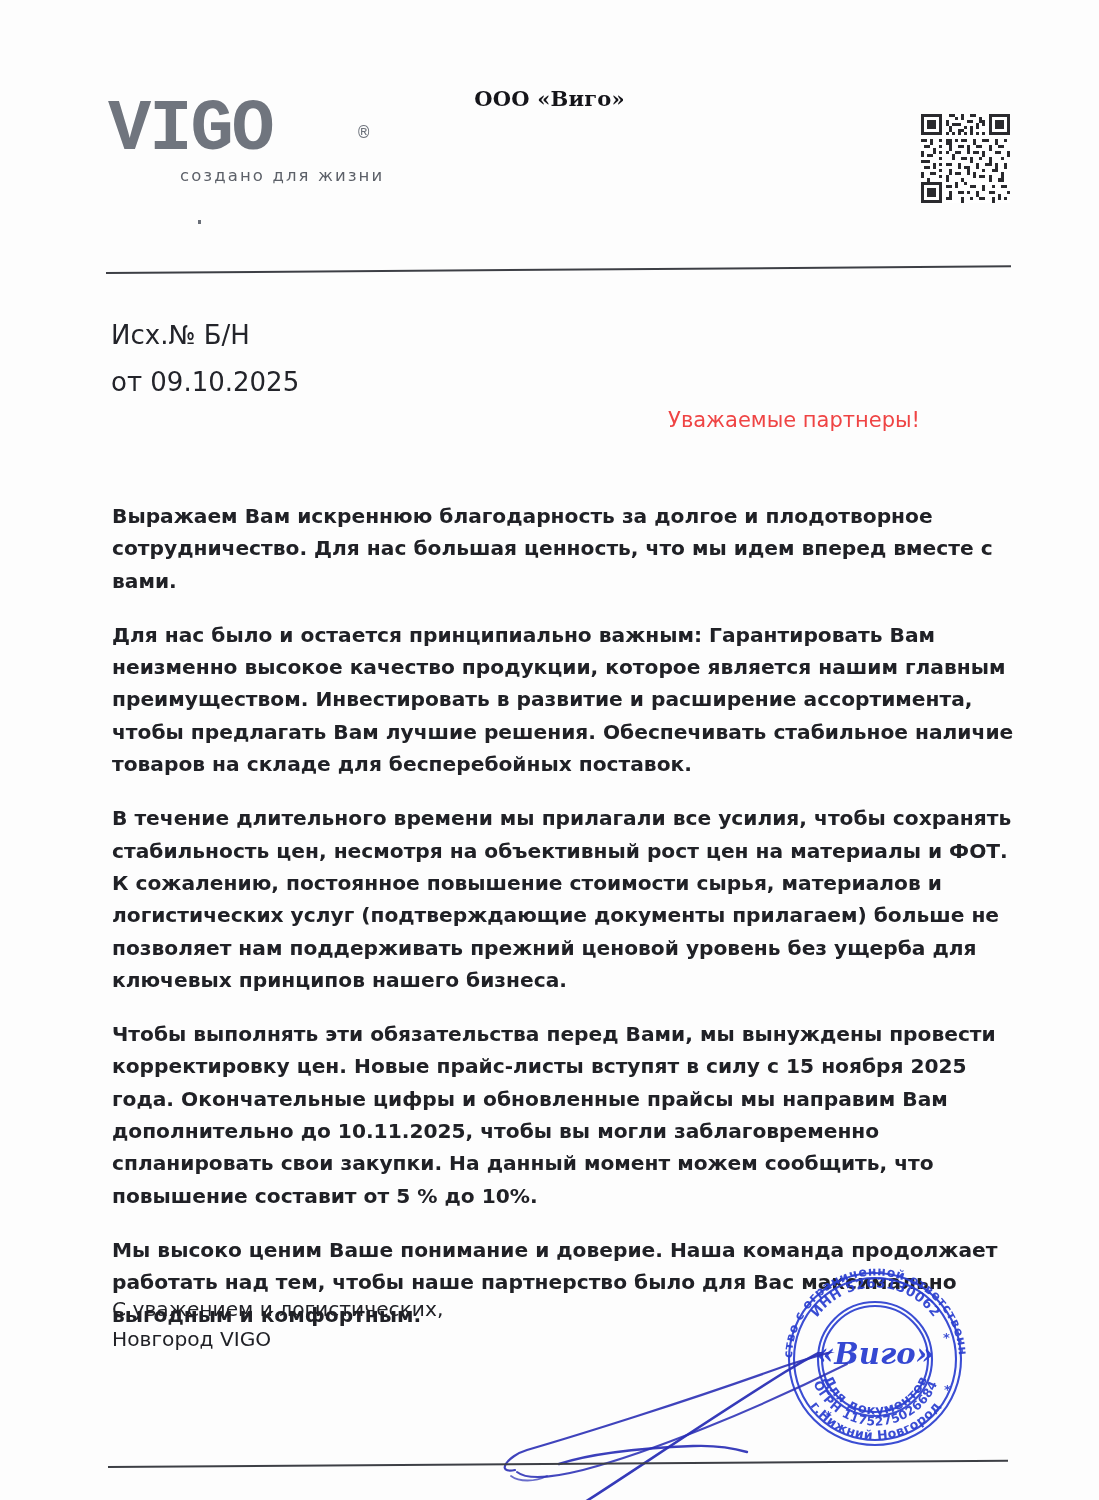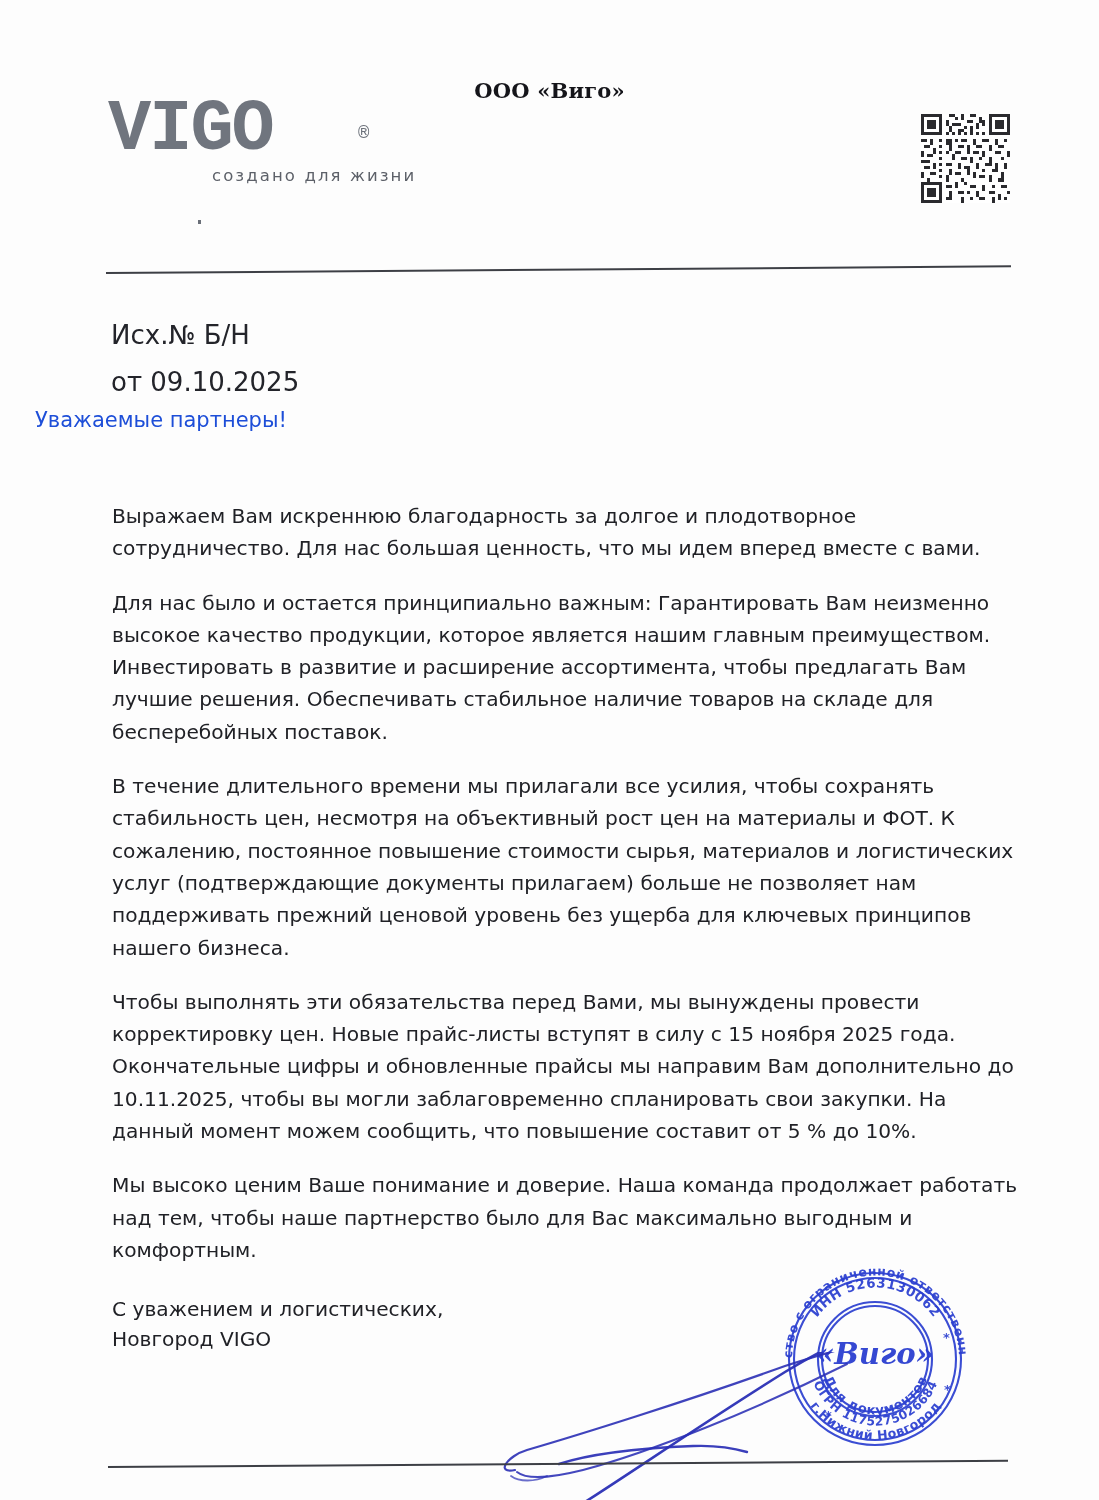--- a/index.html
+++ b/index.html
@@ -27,30 +27,30 @@
     font-family:Liberation Mono, monospace;
     font-size:72px;font-weight:700;letter-spacing:-2px;
     color:#70757e;line-height:0.95;
     position:relative;display:inline-block;
   }
   .logo-reg{
     position:absolute;left:250px;top:28px;
     font-size:19px;color:#6e737c;font-weight:400;
   }
   .logo-tag{
-    margin-top:2px;margin-left:104px;
+    margin-top:2px;margin-left:72px;
     font-size:16.5px;letter-spacing:2.1px;
     color:#5d6169;white-space:nowrap;
   }
   .logo-dot{
     position:absolute;left:90px;top:124px;
     width:3px;height:4px;background:#6a6f78;
   }
   .org-title{
-    position:absolute;left:0;top:0;width:1099px;
+    position:absolute;left:0;top:8px;width:1099px;
     text-align:center;
     font-family:"DejaVu Serif","Liberation Serif",serif;
     font-size:21px;font-weight:700;color:#15151a;
     letter-spacing:0.2px;
   }
   .qr{
     position:absolute;left:921px;top:36px;
     width:89px;height:89px;
   }
   
@@ -60,28 +60,28 @@
   }
   .rule-top{left:106px;top:272px;width:905px;transform:rotate(-0.42deg);}
   .rule-bottom{left:108px;top:1466px;width:900px;transform:rotate(-0.40deg);}
   
   .meta{
     position:absolute;left:111px;top:312px;
     font-size:26px;line-height:47px;color:#23242a;
   }
   .greeting{
     position:absolute;left:0;top:408px;width:920px;
-    text-align:left;padding-left:35px;box-sizing:border-box;
-    font-size:21px;color:#1d4ed8;
+    text-align:right;padding-left:35px;box-sizing:border-box;
+    font-size:21px;color:#ef4444;
   }
   .body-text{
     position:absolute;left:112px;top:500px;width:930px;
     font-size:20.2px;line-height:32.3px;color:#202126;
   }
-  .body-text p{margin:0 12px 22px 0;}
+  .body-text p{margin:0 12px 22px 0;font-weight:bold;}
   .body-text p:last-child{margin-bottom:0;}
   .signoff{
     position:absolute;left:112px;top:1294px;width:480px;
     font-size:20.2px;line-height:30px;color:#202126;
   }
   
   .stamp-layer{
     position:absolute;left:768px;top:1252px;width:215px;height:215px;
     pointer-events:none;
   }

